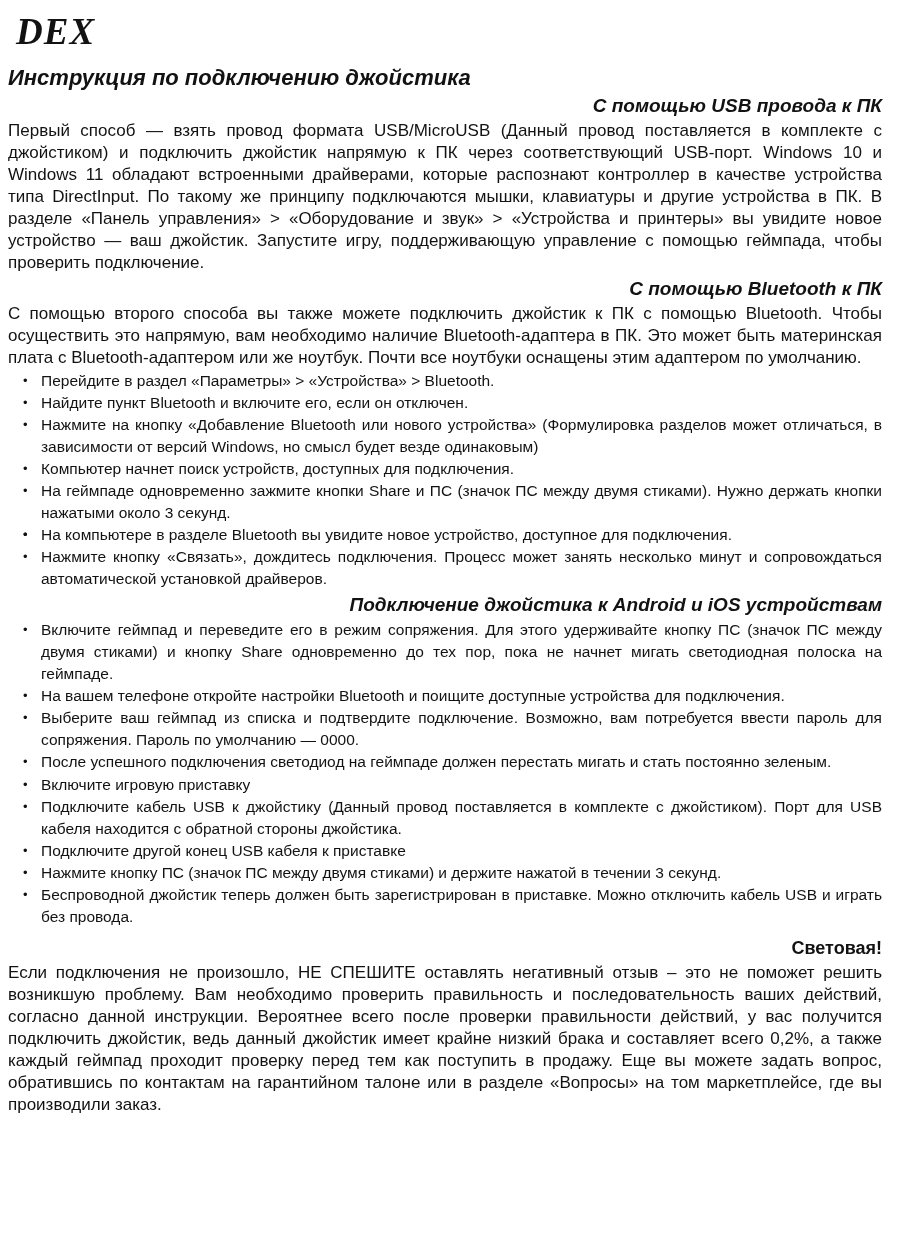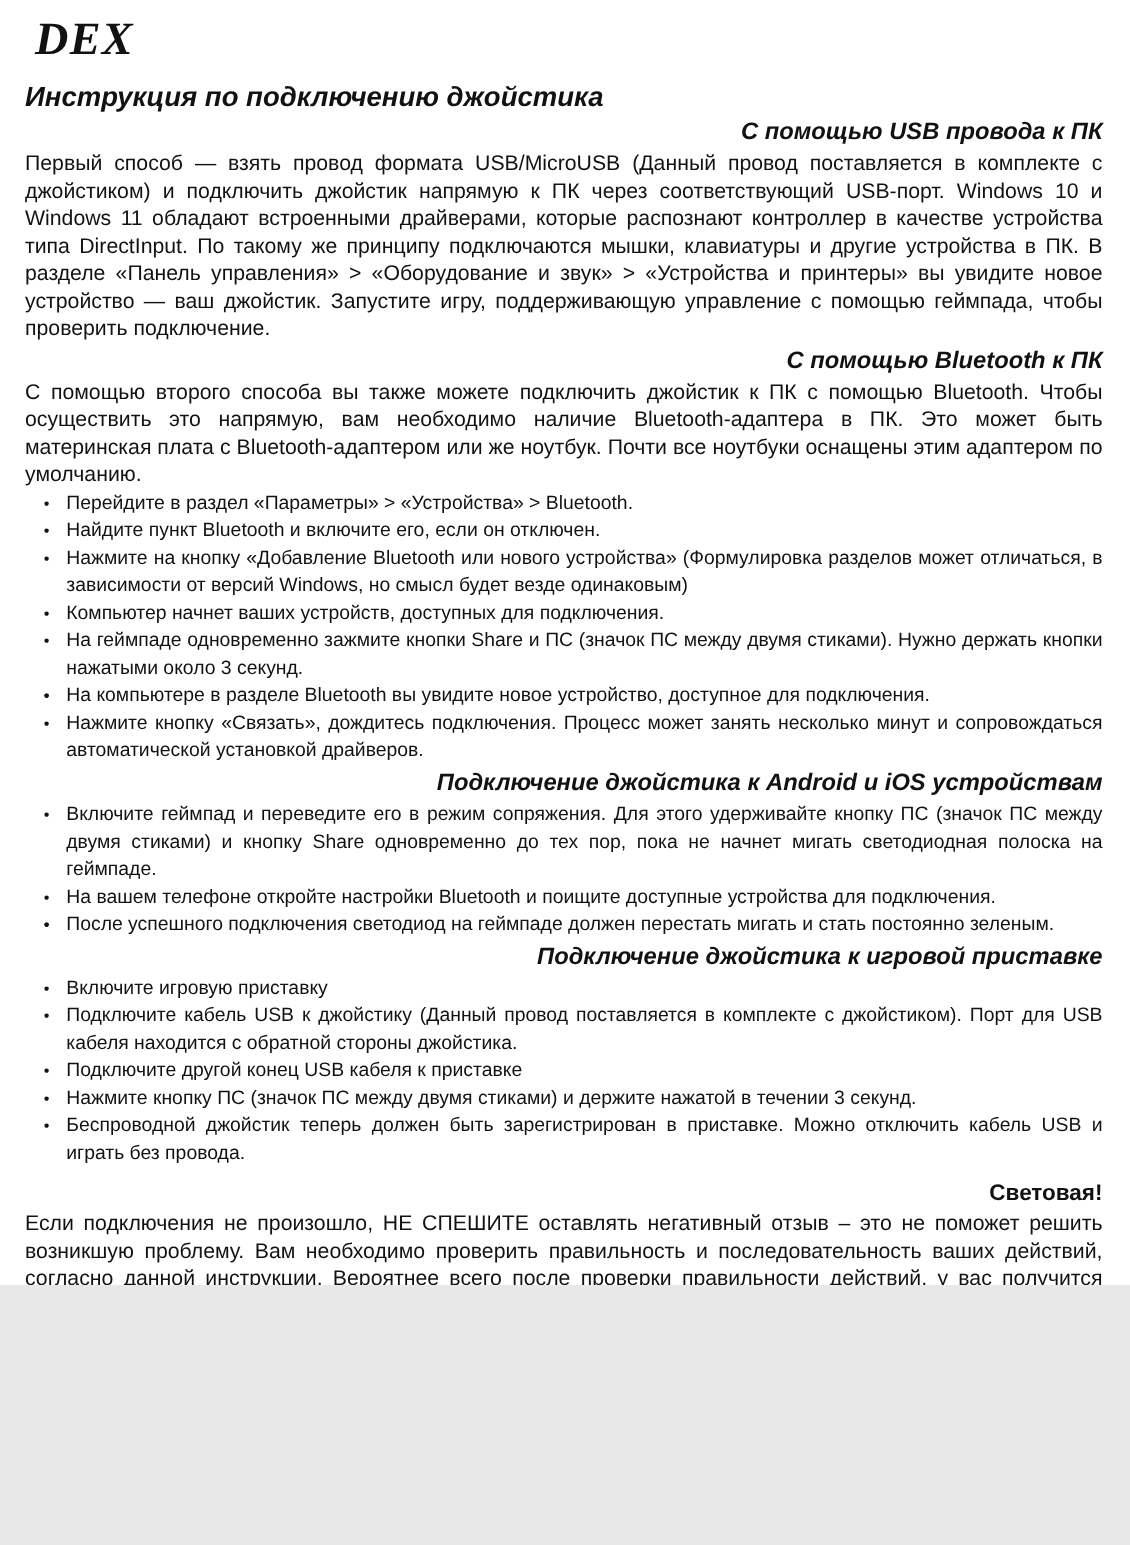--- a/index.html
+++ b/index.html
@@ -3,25 +3,25 @@
 <meta charset="utf-8">
 <style>
   html, body {
     margin: 0;
     padding: 0;
     background: #e8e8e8;
   }
   .page {
     position: relative;
     width: 904px;
-    height: 1028px;
+    height: 1236px;
     margin: 0 auto;
     background: #ffffff;
     box-sizing: border-box;
-    padding: 12px 22px 20px 20px;
+    padding: 12px 22px 20px 8px;
     font-family: "Liberation Sans", "DejaVu Sans", sans-serif;
     color: #121212;
     overflow: hidden;
   }
   .logo {
     font-family: "Liberation Serif", "DejaVu Serif", serif;
     font-style: italic;
     font-weight: bold;
     font-size: 37px;
     line-height: 40px;
@@ -85,36 +85,35 @@
 
   <h2 class="sec-heading">С помощью USB провода к ПК</h2>
   <p class="body-par">Первый способ — взять провод формата USB/MicroUSB (Данный провод поставляется в комплекте с джойстиком) и подключить джойстик напрямую к ПК через соответствующий USB-порт. Windows 10 и Windows 11 обладают встроенными драйверами, которые распознают контроллер в качестве устройства типа DirectInput. По такому же принципу подключаются мышки, клавиатуры и другие устройства в ПК. В разделе «Панель управления» &gt; «Оборудование и звук» &gt; «Устройства и принтеры» вы увидите новое устройство — ваш джойстик. Запустите игру, поддерживающую управление с помощью геймпада, чтобы проверить подключение.</p>
 
   <h2 class="sec-heading">С помощью Bluetooth к ПК</h2>
   <p class="body-par">С помощью второго способа вы также можете подключить джойстик к ПК с помощью Bluetooth. Чтобы осуществить это напрямую, вам необходимо наличие Bluetooth-адаптера в ПК. Это может быть материнская плата с Bluetooth-адаптером или же ноутбук. Почти все ноутбуки оснащены этим адаптером по умолчанию.</p>
   <ul class="blist">
     <li><span class="blt">•</span><span>Перейдите в раздел «Параметры» &gt; «Устройства» &gt; Bluetooth.</span></li>
     <li><span class="blt">•</span><span>Найдите пункт Bluetooth и включите его, если он отключен.</span></li>
     <li><span class="blt">•</span><span>Нажмите на кнопку «Добавление Bluetooth или нового устройства» (Формулировка разделов может отличаться, в зависимости от версий Windows, но смысл будет везде одинаковым)</span></li>
-    <li><span class="blt">•</span><span>Компьютер начнет ваших устройств, доступных для подключения.</span></li>
+    <li><span class="blt">•</span><span>Компьютер начнет поиск устройств, доступных для подключения.</span></li>
     <li><span class="blt">•</span><span>На геймпаде одновременно зажмите кнопки Share и ПС (значок ПС между двумя стиками). Нужно держать кнопки нажатыми около 3 секунд.</span></li>
     <li><span class="blt">•</span></li>
     <li><span class="blt">•</span><span>На компьютере в разделе Bluetooth вы увидите новое устройство, доступное для подключения.</span></li>
     <li><span class="blt">•</span><span>Нажмите кнопку «Связать», дождитесь подключения. Процесс может занять несколько минут и сопровождаться автоматической установкой драйверов.</span></li>
   </ul>
 
   <h2 class="sec-heading">Подключение джойстика к Android и iOS устройствам</h2>
   <ul class="blist">
     <li><span class="blt">•</span><span>Включите геймпад и переведите его в режим сопряжения. Для этого удерживайте кнопку ПС (значок ПС между двумя стиками) и кнопку Share одновременно до тех пор, пока не начнет мигать светодиодная полоска на геймпаде.</span></li>
     <li><span class="blt">•</span><span>На вашем телефоне откройте настройки Bluetooth и поищите доступные устройства для подключения.</span></li>
-    <li><span class="blt">•</span></li>
+    <li><span class="blt">•</span><span>Выберите ваш геймпад из списка и подтвердите подключение. Возможно, вам потребуется ввести пароль для сопряжения. Пароль по умолчанию — 0000.</span></li>
     <li><span class="blt">•</span><span>После успешного подключения светодиод на геймпаде должен перестать мигать и стать постоянно зеленым.</span></li>
   </ul>
 
-  <h2 class="sec-heading">Подключение джойстика к игровой приставке</h2>
   <ul class="blist">
     <li><span class="blt">•</span><span>Включите игровую приставку</span></li>
     <li><span class="blt">•</span><span>Подключите кабель USB к джойстику (Данный провод поставляется в комплекте с джойстиком). Порт для USB кабеля находится с обратной стороны джойстика.</span></li>
     <li><span class="blt">•</span><span>Подключите другой конец USB кабеля к приставке</span></li>
     <li><span class="blt">•</span><span>Нажмите кнопку ПС (значок ПС между двумя стиками) и держите нажатой в течении 3 секунд.</span></li>
     <li><span class="blt">•</span><span>Беспроводной джойстик теперь должен быть зарегистрирован в приставке. Можно отключить кабель USB и играть без провода.</span></li>
   </ul>
 
   <h2 class="sec-heading plain">Световая!</h2>
   <p class="body-par">Если подключения не произошло, НЕ СПЕШИТЕ оставлять негативный отзыв – это не поможет решить возникшую проблему. Вам необходимо проверить правильность и последовательность ваших действий, согласно данной инструкции. Вероятнее всего после проверки правильности действий, у вас получится подключить джойстик, ведь данный джойстик имеет крайне низкий брака и составляет всего 0,2%, а также каждый геймпад проходит проверку перед тем как поступить в продажу. Еще вы можете задать вопрос, обратившись по контактам на гарантийном талоне или в разделе «Вопросы» на том маркетплейсе, где вы производили заказ.</p>

